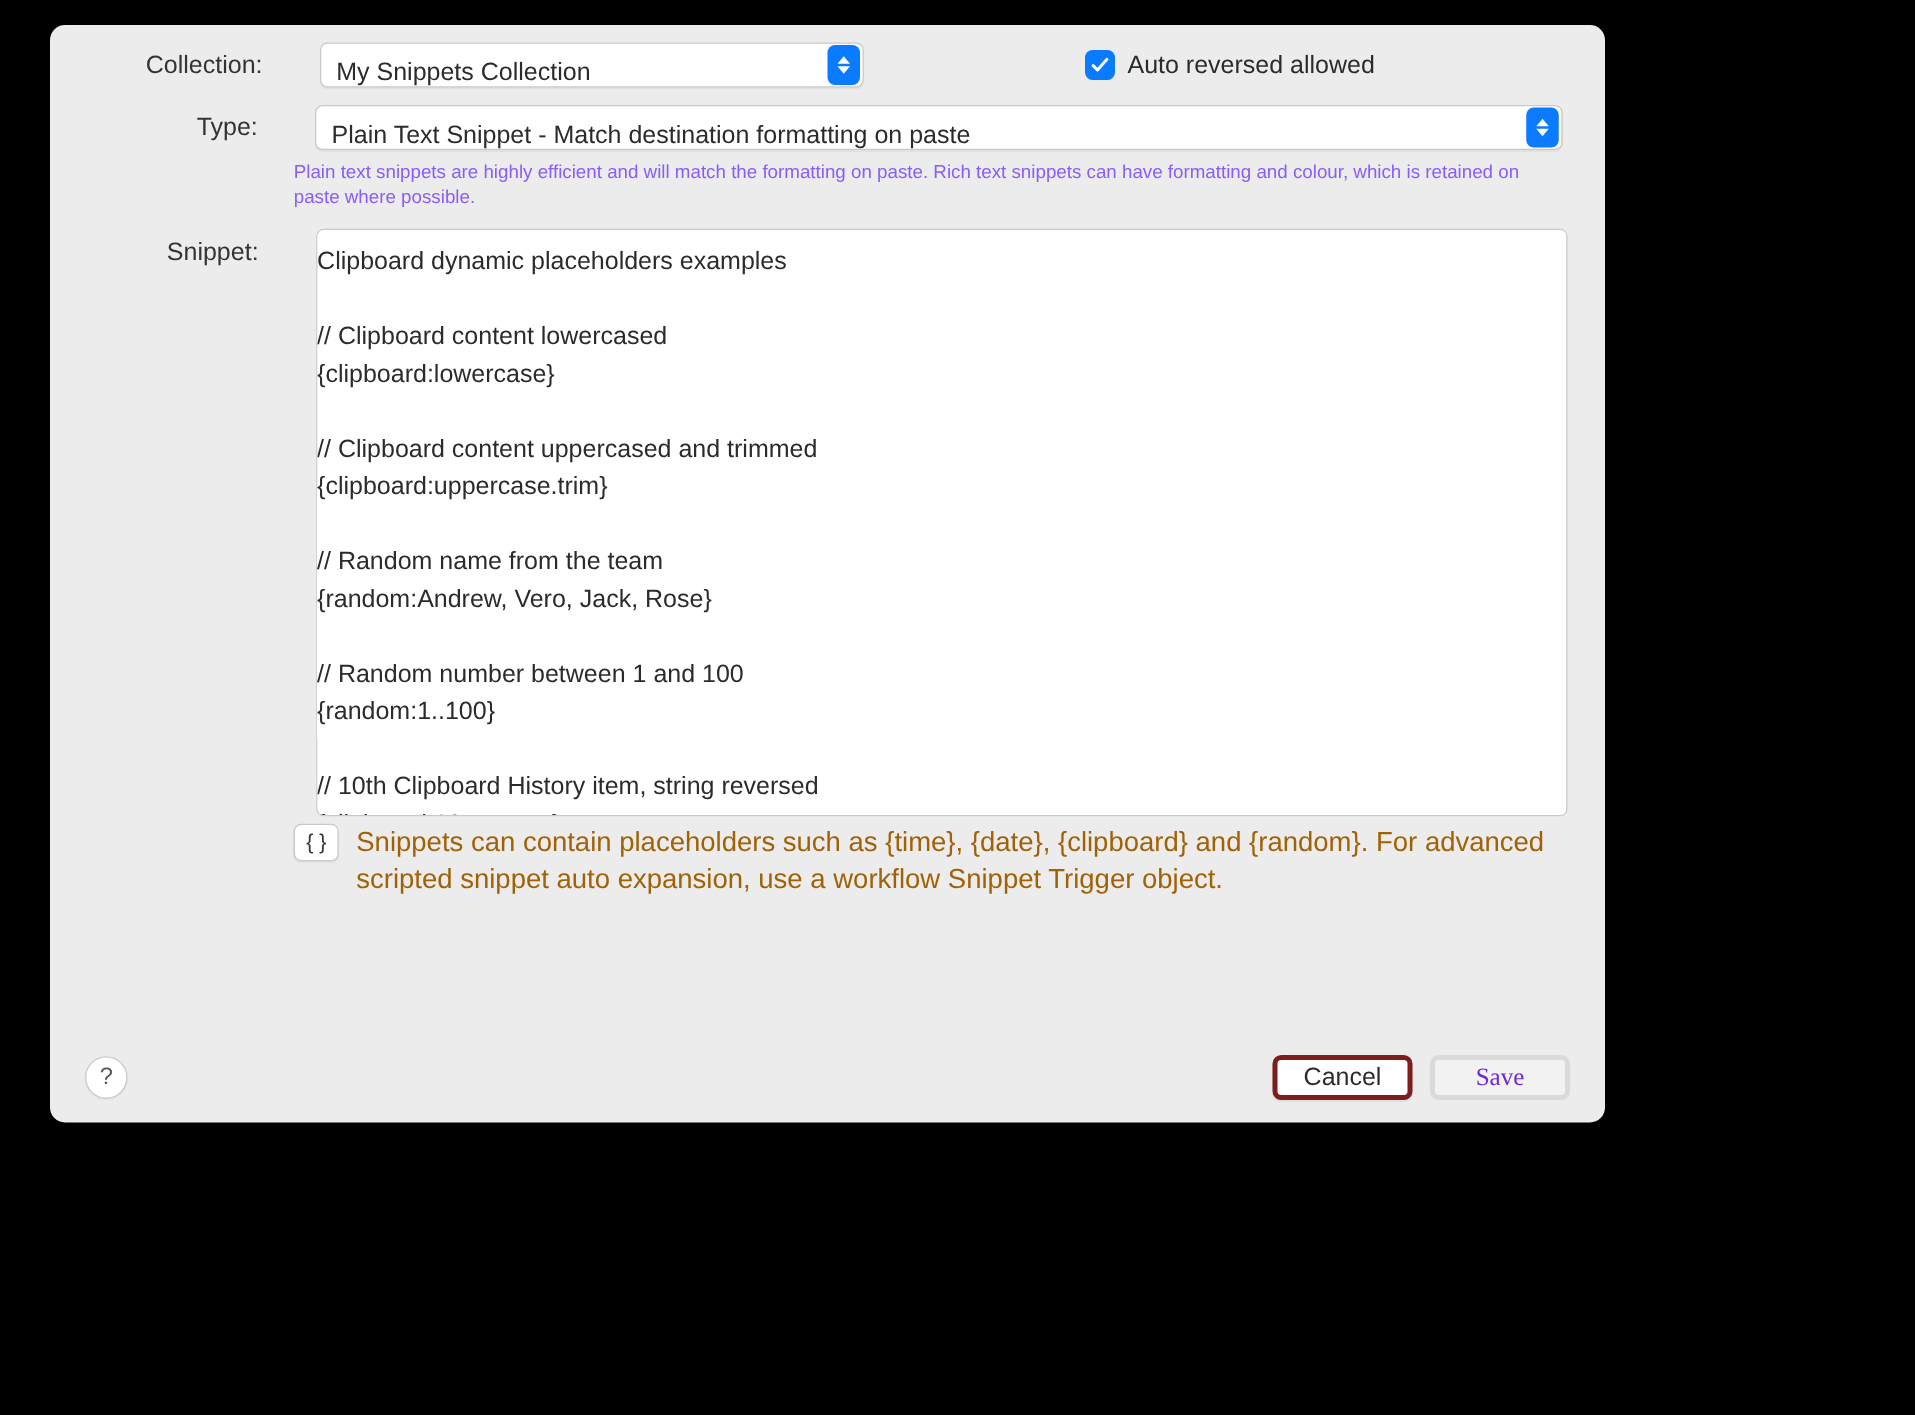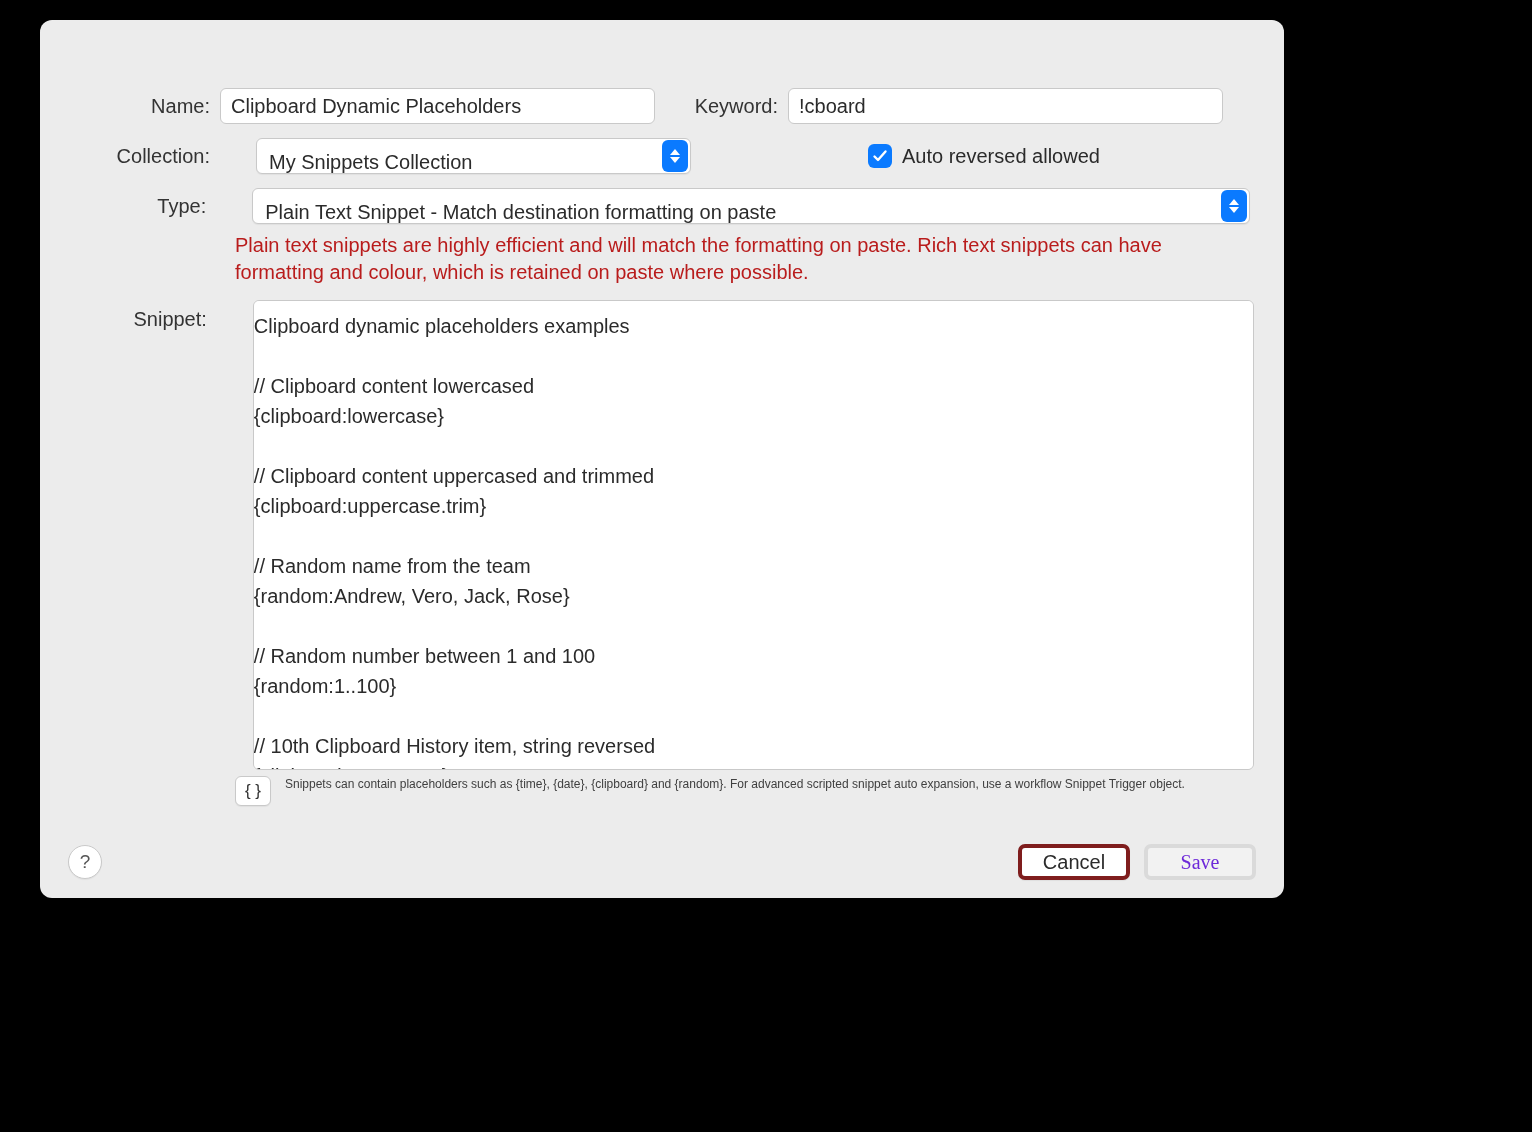--- a/index.html
+++ b/index.html
@@ -50,64 +50,54 @@
     }
     .stepper .tri-up { border-bottom: 6px solid #fff; }
     .stepper .tri-down { border-top: 6px solid #fff; }
     .checkbox-wrap { display: flex; align-items: center; margin-left: 141px; gap: 10px; }
     .checkbox {
       width: 24px; height: 24px; border-radius: 6px; background: #0a7aff;
       display: flex; align-items: center; justify-content: center;
     }
     .checkbox svg { width: 16px; height: 16px; }
     .row-type { padding: 14px 34px 0 0; }
-    .help-text { color: #b91c1c; font-size: 20px; padding: 8px 30px 0 195px; line-height: 1.35; }
+    .help-text { color: #8b5cf6; font-size: 15px; padding: 8px 30px 0 195px; line-height: 1.35; }
     .row-snippet { padding: 14px 30px 0 0; align-items: flex-start; }
     .lbl-snip { padding-top: 8px; }
     textarea {
       width: 1020px; height: 470px; padding: 10px 0; resize: none;
       font-size: 20px; line-height: 1.5; font-family: inherit;
       white-space: pre-wrap;
     }
     .below-area { display: flex; padding: 6px 30px 0 195px; align-items: flex-start; gap: 14px; }
     .brace-btn {
       width: 36px; height: 30px; background: #fff; border: 1px solid #c9c9c9; border-radius: 6px;
       display: flex; align-items: center; justify-content: center; font-size: 17px; color: #333;
       box-shadow: 0 1px 1px rgba(0,0,0,0.05);
     }
-    .help-text2 { color: #404040; font-size: 12px; line-height: 1.35; flex: 1; }
+    .help-text2 { color: #a16207; font-size: 22px; line-height: 1.35; flex: 1; }
     .footer { position: absolute; left: 0; right: 0; bottom: 18px; display: flex; align-items: center; padding: 0 28px; }
     .help-btn {
       width: 34px; height: 34px; border-radius: 50%; background: #fff; border: 1px solid #c9c9c9;
       display: flex; align-items: center; justify-content: center; color: #555; font-size: 19px;
       box-shadow: 0 1px 1px rgba(0,0,0,0.05);
     }
     .footer-spacer { flex: 1; }
     .btn {
       height: 36px; min-width: 112px; border-radius: 7px; background: #fff; border: 4px solid #7f1d1d;
       display: flex; align-items: center; justify-content: center; font-size: 20px; color: #2b2b2b;
       box-shadow: 0 1px 1px rgba(0,0,0,0.06); margin-left: 14px;
     }
     .btn.disabled { background: #f2f2f2; color: #6d28d9; border-color: #dadada; box-shadow: none; font-family: Liberation Serif, serif; }
   </style>
 </head>
 <body>
 
 <div class="panel">
 
-  <div class="row row-top">
-    <div class="name-block">
-      <div class="label lbl-col">Name:</div>
-      <input type="text" class="name-input" value="Clipboard Dynamic Placeholders" style="">
-    </div>
-    <div class="kw-block">
-      <div class="label kw-label">Keyword:</div>
-      <input type="text" class="keyword-input" value="!cboard" style="">
-    </div>
-  </div>
 
   <div class="row row-collection">
     <div class="label lbl-col">Collection:</div>
     <div class="select select-small">
       <span class="sel-text">My Snippets Collection</span>
       <span class="stepper">
         <span class="tri-up"></span>
           <span class="tri-down"></span>
       </span>
     </div>

